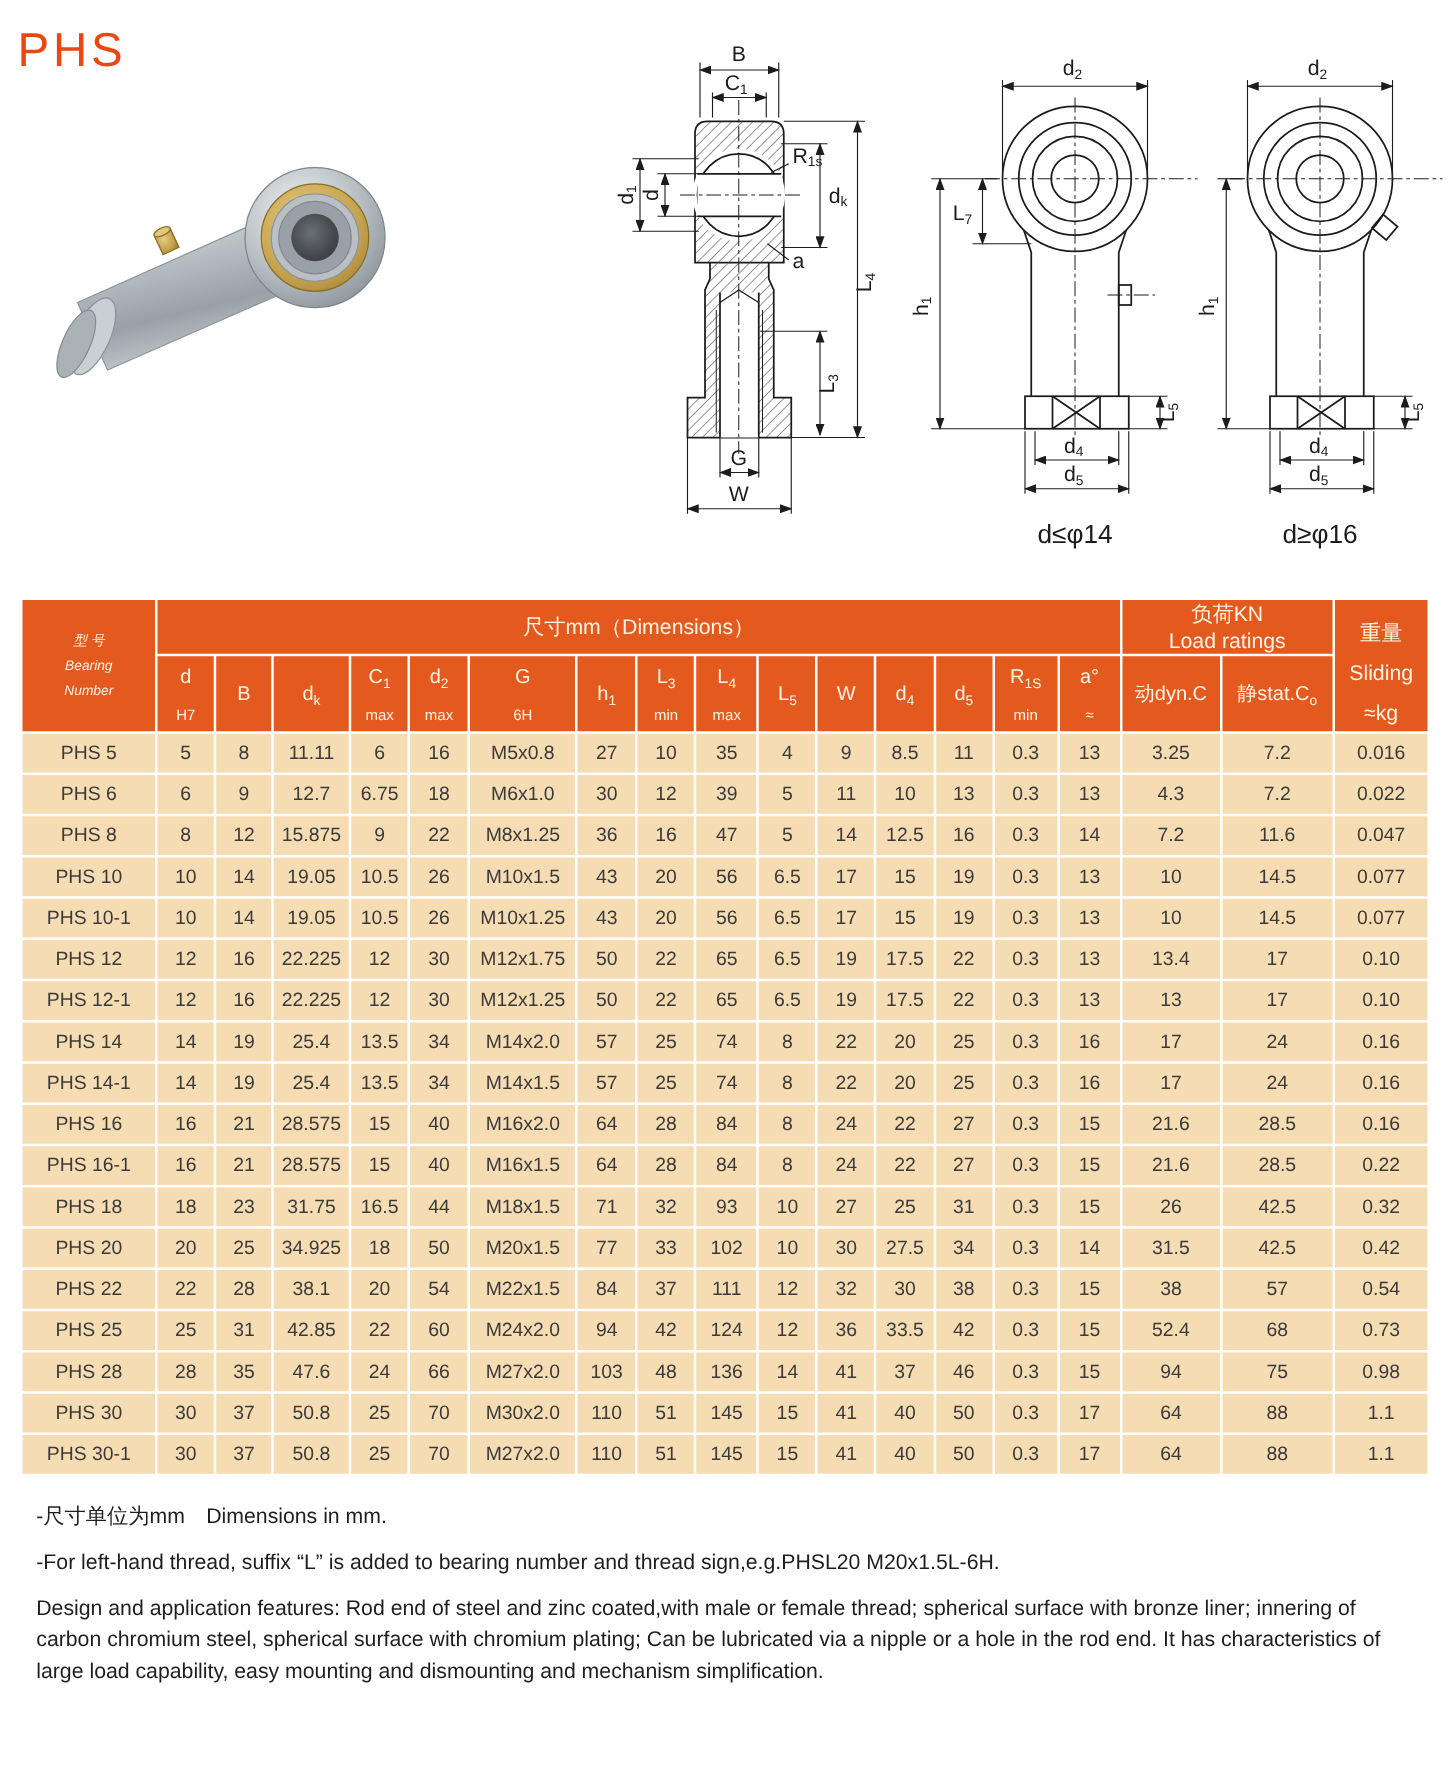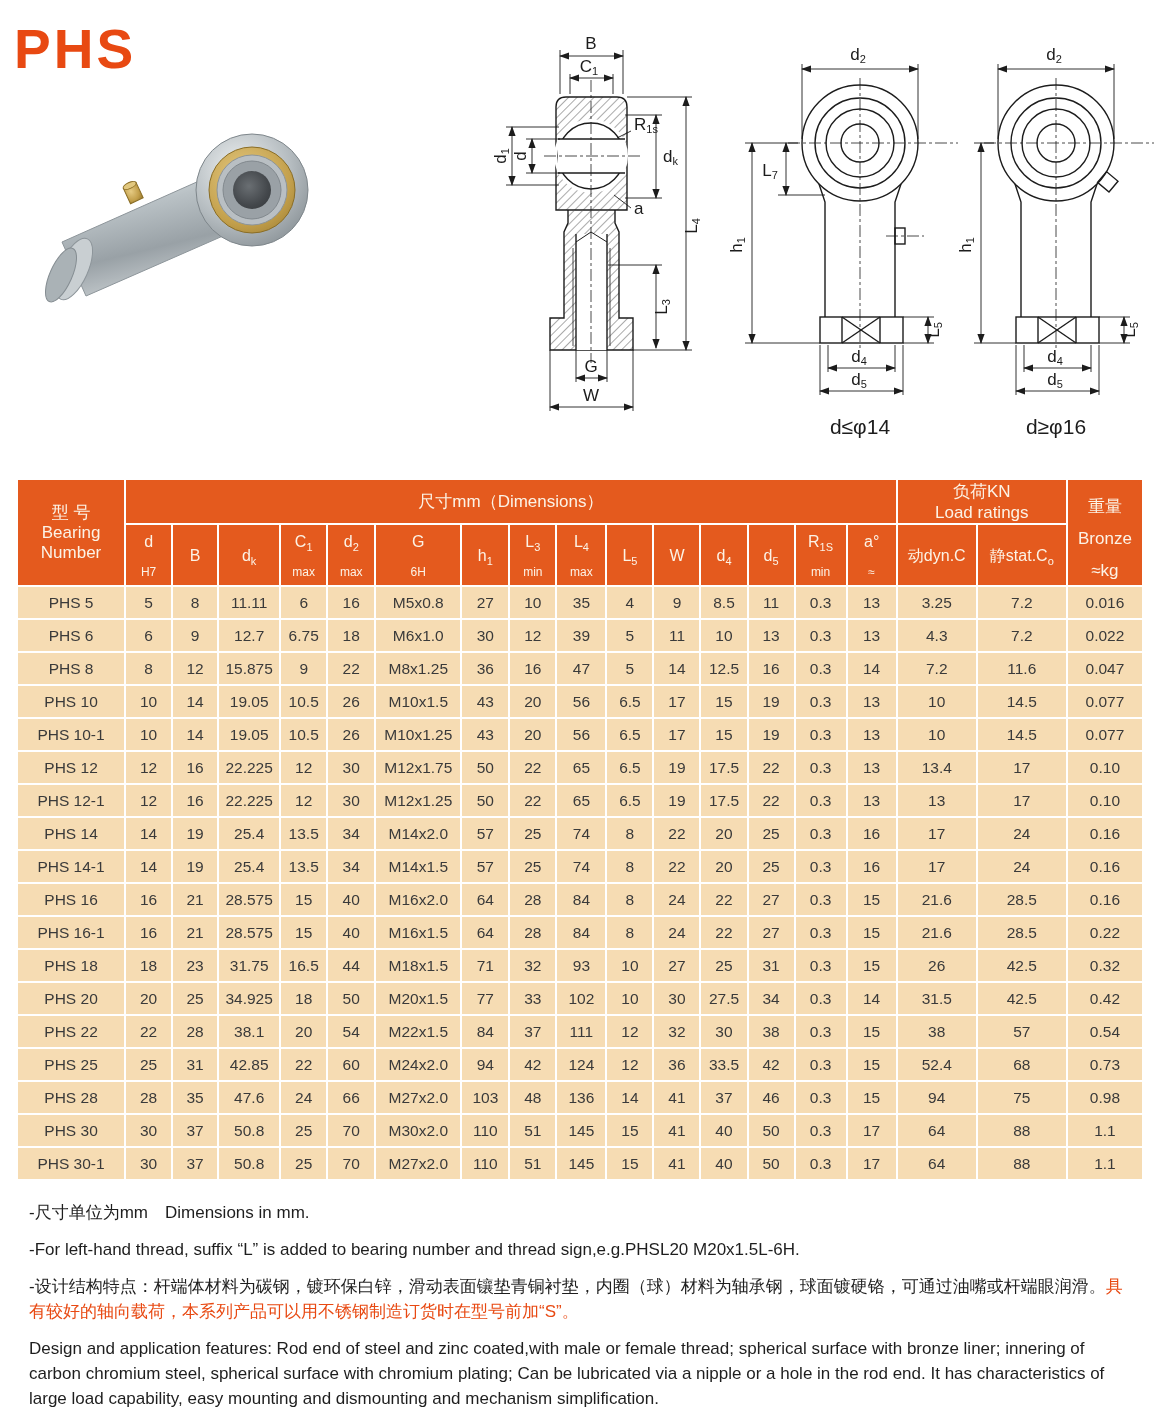--- a/index.html
+++ b/index.html
@@ -1,21 +1,21 @@
 <!DOCTYPE html>
 <html><head>
 <meta charset="utf-8">
 <style>
   html,body{margin:0;padding:0;}
   body{
     width:1160px;height:1416px;position:relative;background:#fff;overflow:hidden;
     font-family:"Liberation Sans","DejaVu Sans",sans-serif;color:#383838;
   }
   .page-title{
-    position:absolute;left:14px;top:22px;font-size:55px;font-weight:bold;
+    position:absolute;left:14px;top:22px;font-size:38px;font-weight:normal;
     color:#e84912;letter-spacing:3px;line-height:1;
   }
   
   .photo-wrap{position:absolute;left:12px;top:110px;width:330px;height:245px;}
   .diagram-side{position:absolute;left:486px;top:18px;width:254px;height:444px;}
   .diagram-front{position:absolute;left:728px;top:36px;width:432px;height:424px;}
   svg text{font-family:"Liberation Sans","DejaVu Sans",sans-serif;fill:#1c1c1c;}
   .dimlbl{font-size:17px;}
   .caplbl{font-size:21px;}
   .sub-t{font-size:11px;}
@@ -27,21 +27,21 @@
   }
   table.spec th{
     background:#e45a1e;color:#fcf3e6;font-weight:normal;
     text-align:center;vertical-align:middle;padding:0;
   }
   th.group{font-size:17px;height:36px;}
   th.subhead{height:60px;font-size:16px;}
   th .hn{font-size:12px;line-height:12px;margin-top:16px;}
   th .hm{line-height:17px;}
   th sub{font-size:11px;line-height:0;}
-  th.namehead div{line-height:20px;font-size:17px;}
+  th.namehead div{line-height:20px;font-size:11px;font-style:italic;}
   th.weighthead div{line-height:20px;font-size:17px;margin-top:12px;}
   table.spec td{
     background:#f6dcb3;color:#3a3a3a;text-align:center;vertical-align:middle;
     font-size:15.5px;height:31px;padding:0;white-space:nowrap;overflow:hidden;
   }
   td.cell-model{text-align:left;padding-left:14px;}
   
   .notes{position:absolute;left:17px;top:1188px;width:1130px;}
   .note{margin:12px;font-size:17px;line-height:25px;color:#1e1e1e;}
   .note .nr{color:#e84912;}
@@ -298,21 +298,21 @@
         <div>Bearing</div>
         <div>Number</div>
       </th>
       <th colspan="15" class="group">尺寸mm（Dimensions）</th>
       <th colspan="2" class="group">
         <div>负荷KN</div>
         <div>Load ratings</div>
       </th>
       <th rowspan="2" class="weighthead">
         <div>重量</div>
-        <div>Bronze</div>
+        <div>Sliding</div>
         <div>≈kg</div>
       </th>
     </tr>
     <tr id="subhead">
         <th class="subhead">
           <div class="hm"><span>d</span></div>
           <div class="hn">H7</div>
         </th>
         <th class="subhead">
           <div class="hm"><span>B</span></div>
@@ -749,15 +749,14 @@
         <td>64</td>
         <td>88</td>
         <td>1.1</td>
       </tr>
     </tbody>
 </table>
 
 <div class="notes">
   <p class="note"><span class="nb">-尺寸单位为mm　Dimensions in mm.</span><span class="nr"></span></p>
   <p class="note"><span class="nb">-For left-hand thread, suffix “L” is added to bearing number and thread sign,e.g.PHSL20 M20x1.5L-6H.</span><span class="nr"></span></p>
-  <p class="note"><span class="nb">-设计结构特点：杆端体材料为碳钢，镀环保白锌，滑动表面镶垫青铜衬垫，内圈（球）材料为轴承钢，球面镀硬铬，可通过油嘴或杆端眼润滑。</span><span class="nr">具有较好的轴向载荷，本系列产品可以用不锈钢制造订货时在型号前加“S”。</span></p>
   <p class="note"><span class="nb">Design and application features: Rod end of steel and zinc coated,with male or female thread; spherical surface with bronze liner; innering of carbon chromium steel, spherical surface with chromium plating; Can be lubricated via a nipple or a hole in the rod end. It has characteristics of large load capability, easy mounting and dismounting and mechanism simplification.</span><span class="nr"></span></p>
 </div>
 
 </body></html>

